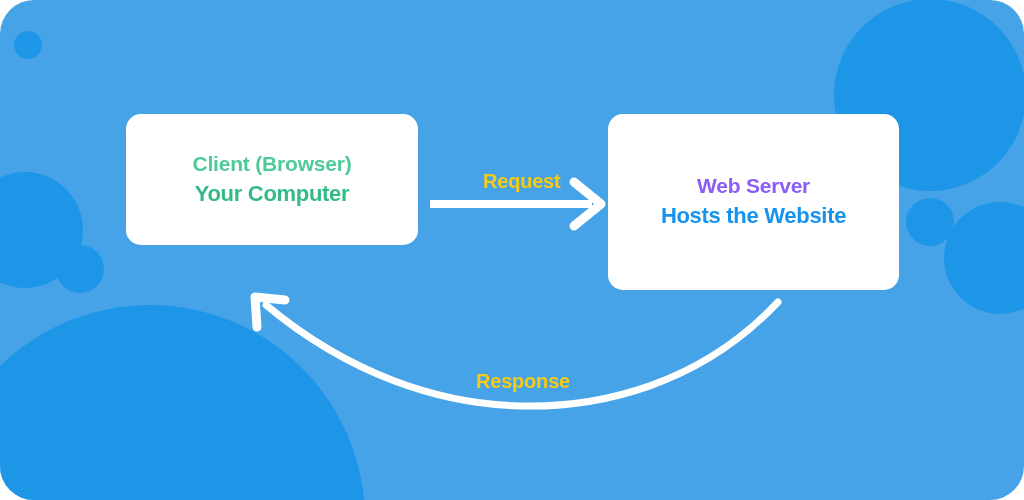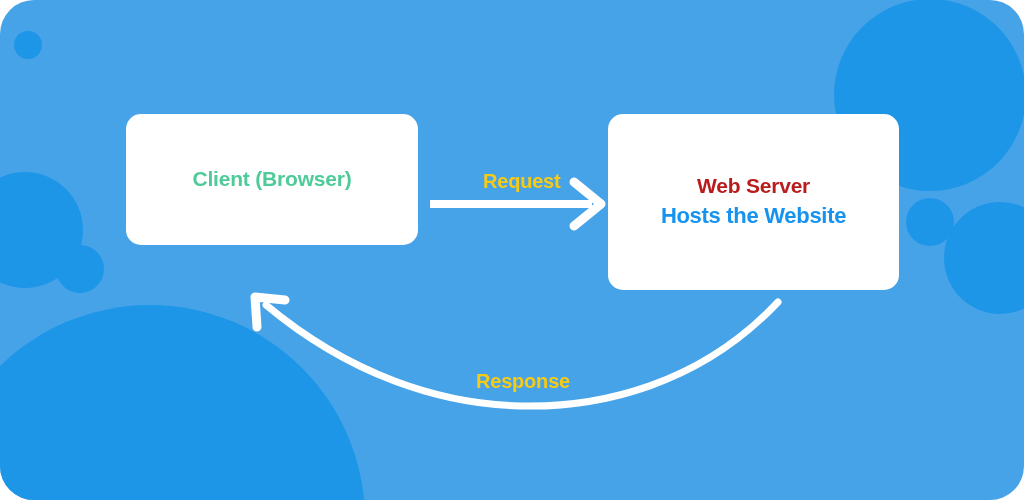--- a/index.html
+++ b/index.html
@@ -58,21 +58,21 @@
     font-weight: bold;
     letter-spacing: -0.2px;
   }
   .card-line-2 {
     font-size: 22px;
     font-weight: bold;
     letter-spacing: -0.3px;
   }
   #client-title   { color: #4ecb98; }
   #client-sub     { color: #33bb86; }
-  #server-title   { color: #b91c1c; }
+  #server-title   { color: #8b5cf6; }
   #server-sub     { color: #1693ee; }
 
   .flow-label {
     position: absolute;
     font-size: 20px;
     font-weight: bold;
     color: #f7cb15;
     letter-spacing: -0.2px;
     white-space: nowrap;
   }
@@ -121,20 +121,21 @@
     </g>
 
     <g>
       <path d="M 778,302 C 700,385 600,408 520,406 C 440,404 350,375 266,305" fill="none" stroke="#ffffff" stroke-width="7" stroke-linecap="round"></path>
       <polyline points="257,327 255,297 285,300" fill="none" stroke="#ffffff" stroke-width="9" stroke-linecap="round" stroke-linejoin="round"></polyline>
     </g>
   </svg>
 
   <div class="card" id="card-client">
     <div class="card-line-1" id="client-title">Client (Browser)</div>
+    <div class="card-line-2" id="client-sub">Your Computer</div>
   </div>
 
   <div class="card" id="card-server">
     <div class="card-line-1" id="server-title">Web Server</div>
     <div class="card-line-2" id="server-sub">Hosts the Website</div>
   </div>
 
   <div class="flow-label" id="label-request">Request</div>
 
   <div class="flow-label" id="label-response">Response</div>

